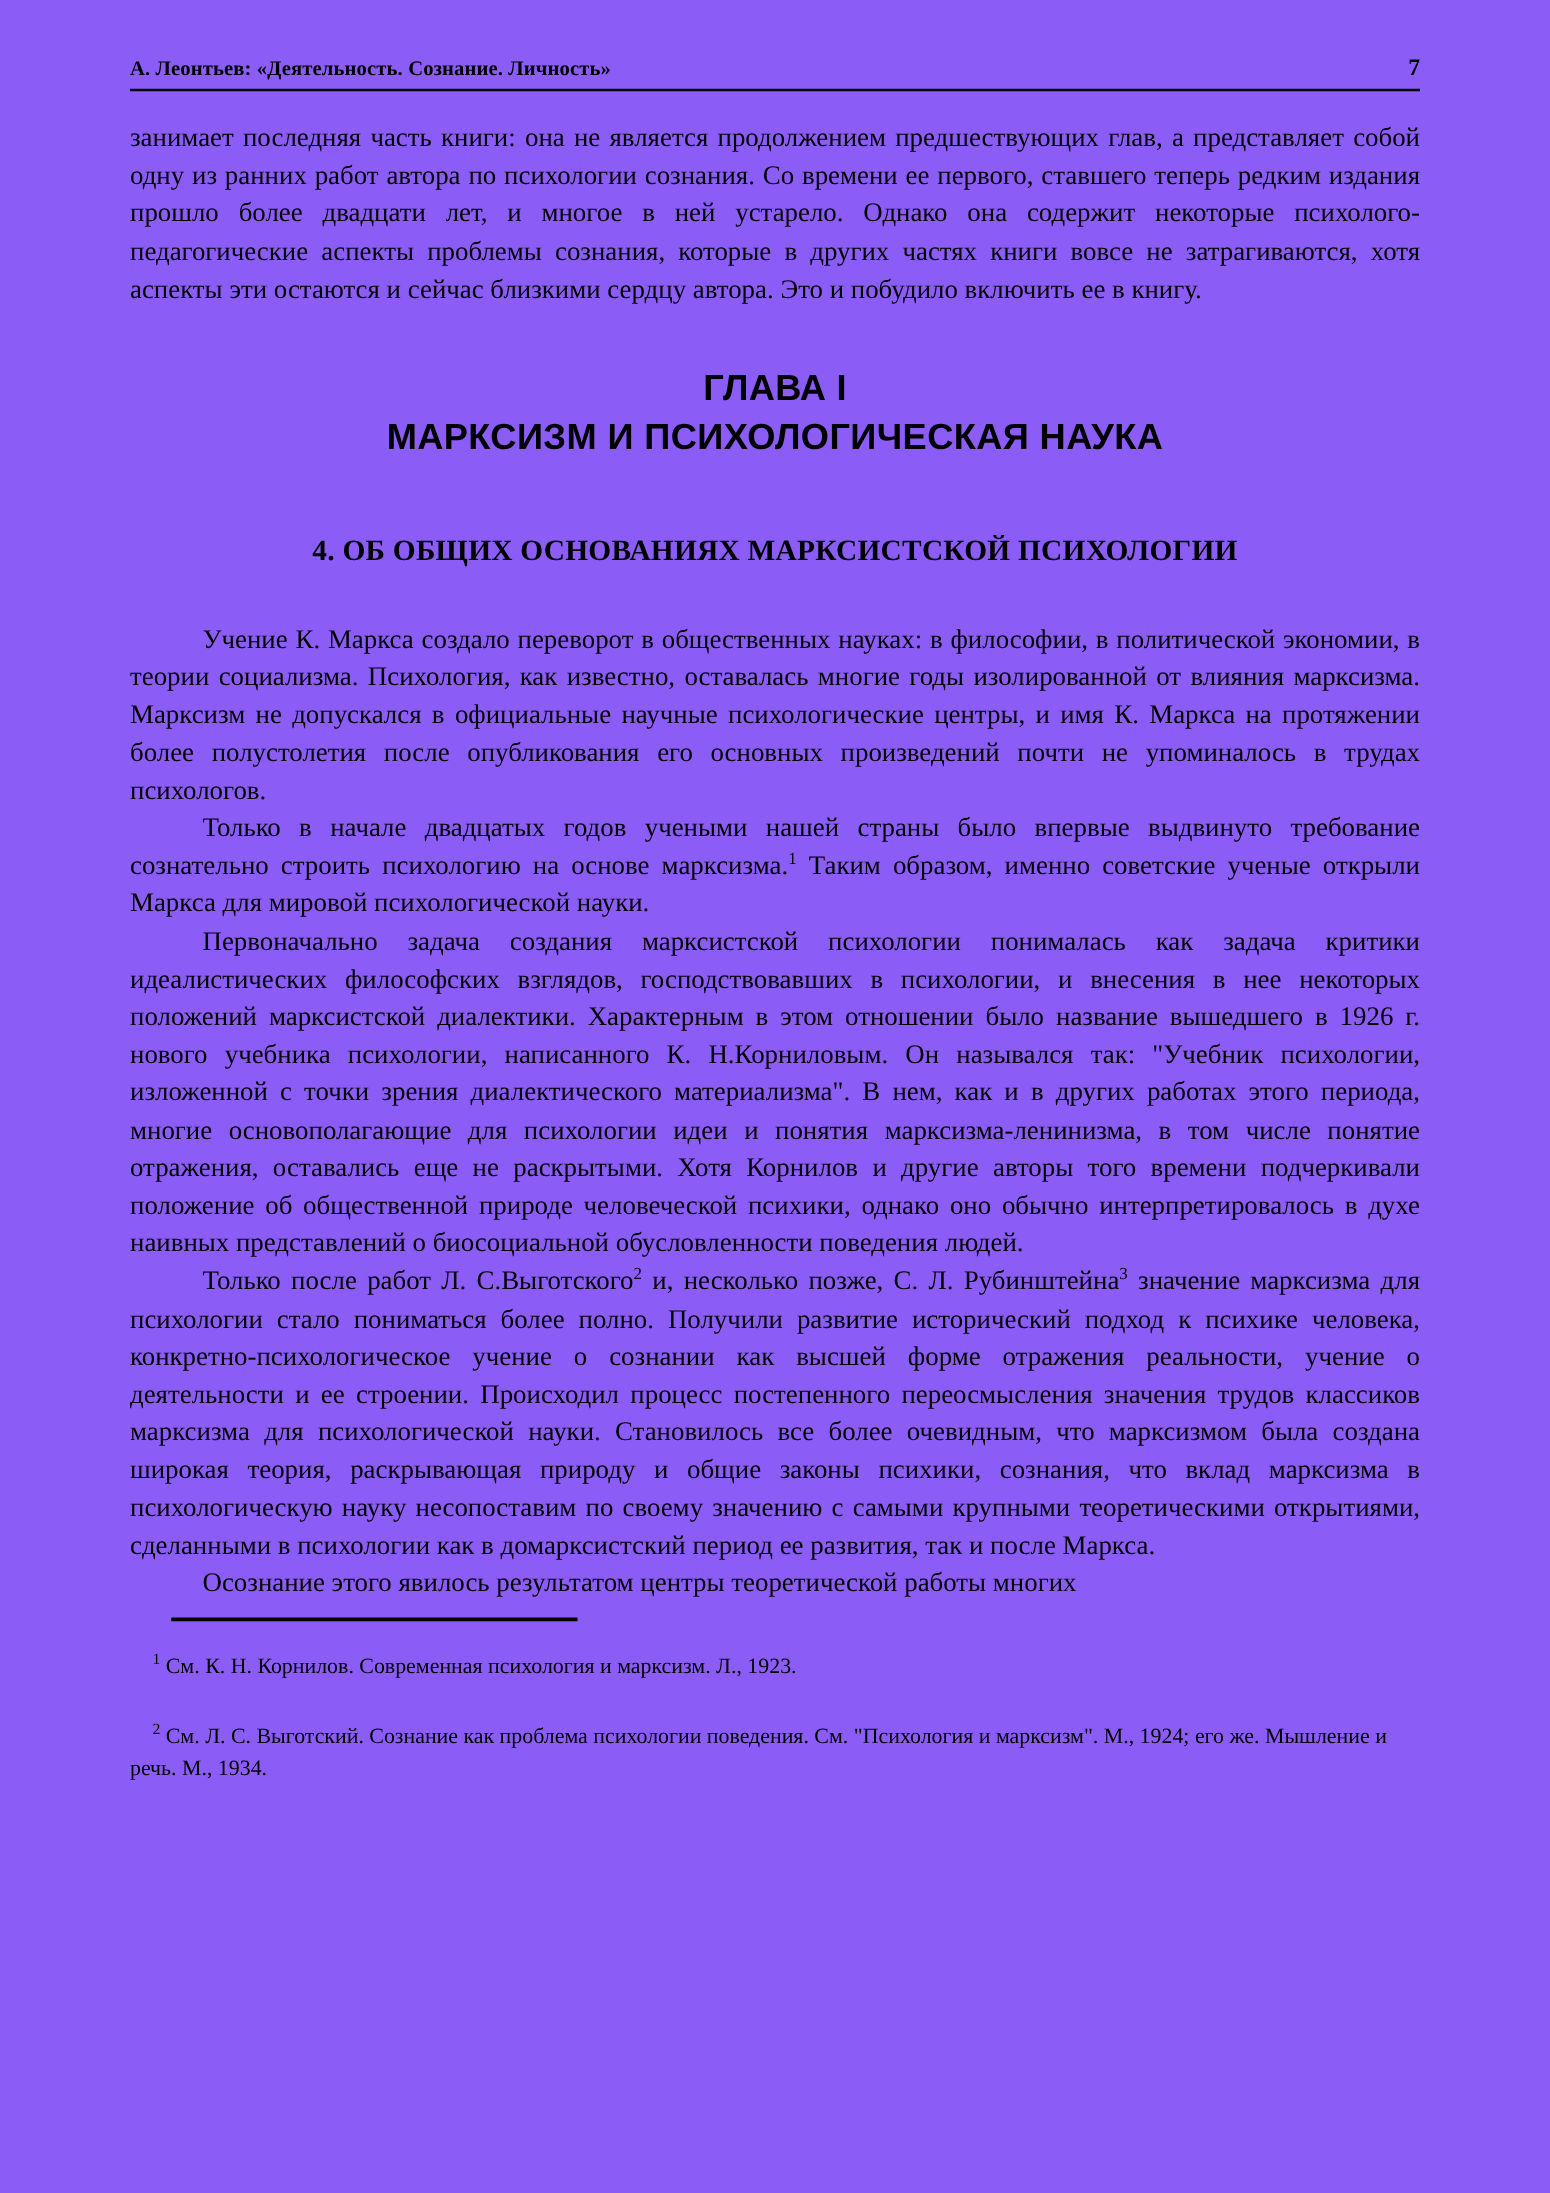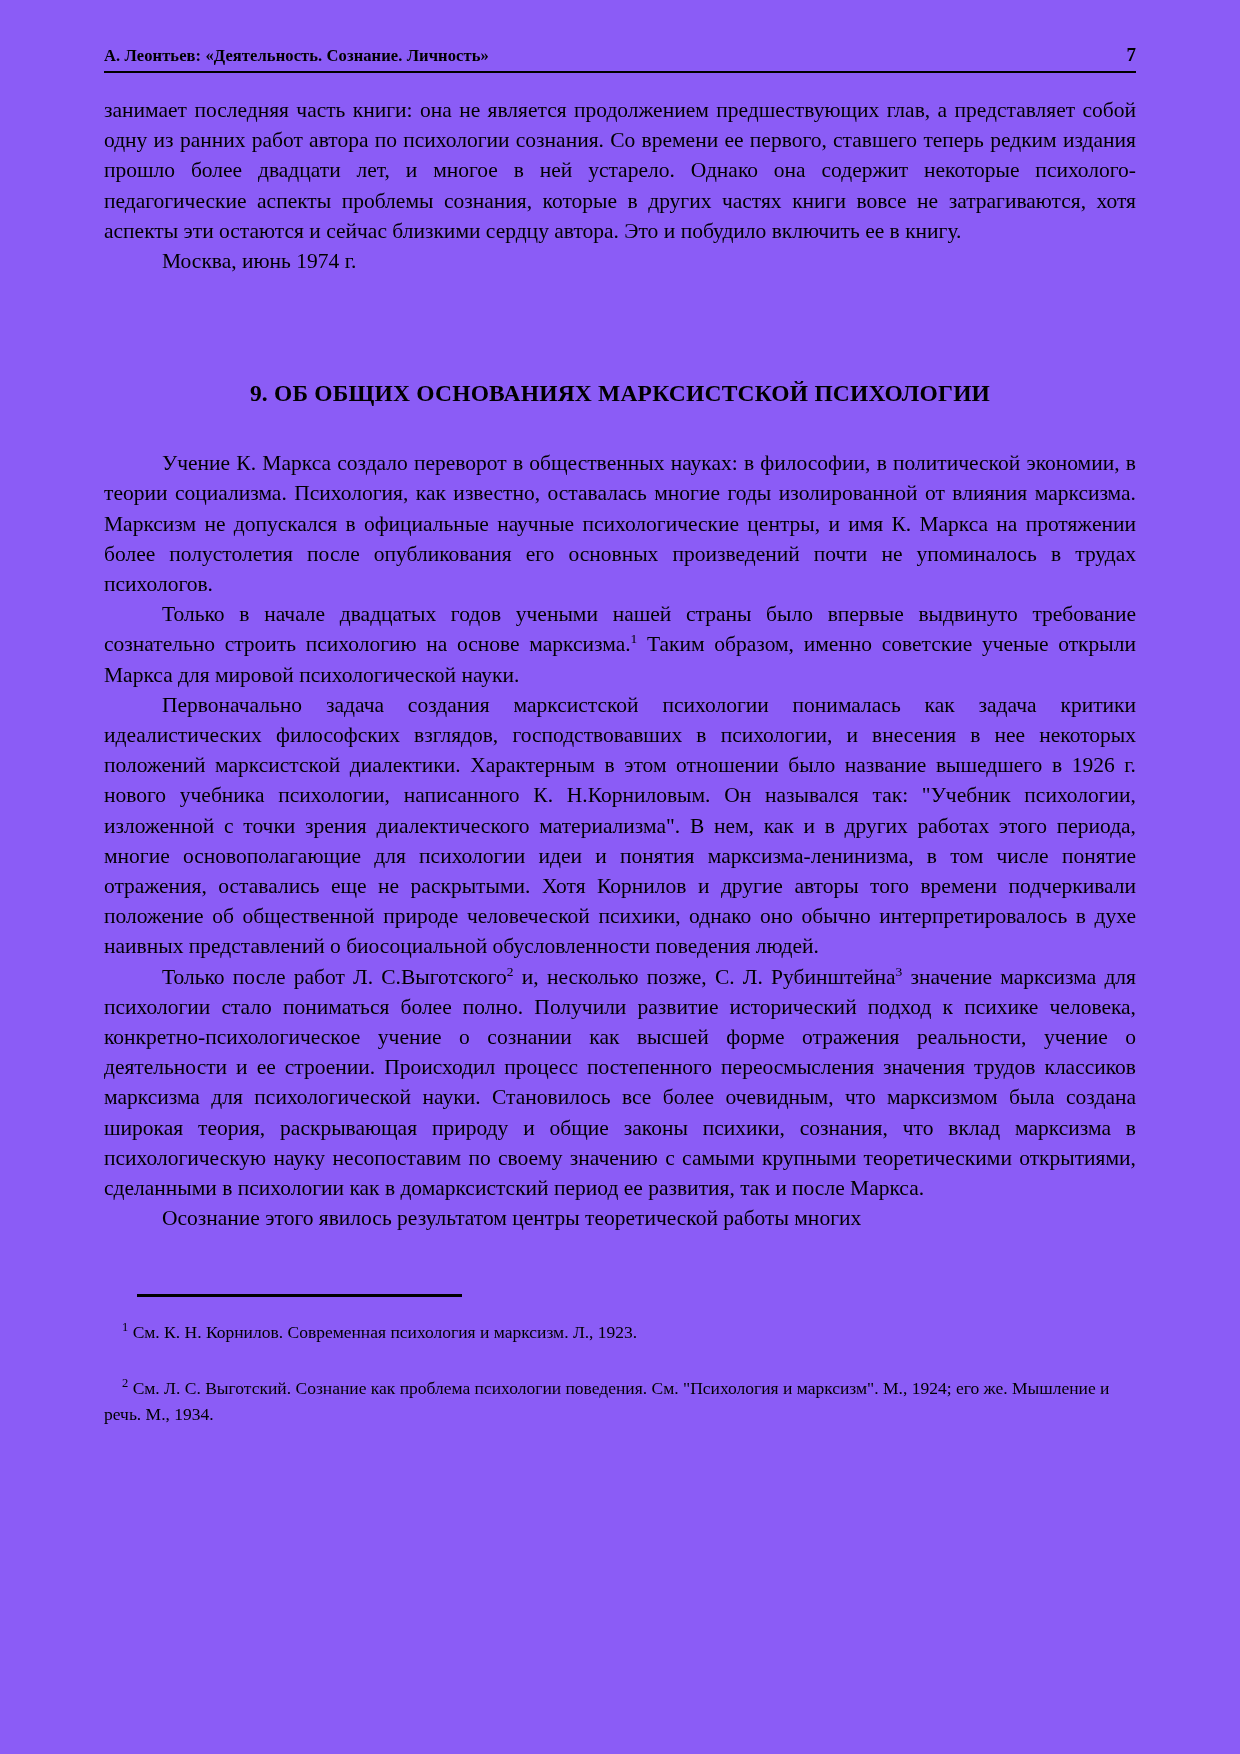--- a/index.html
+++ b/index.html
@@ -143,28 +143,31 @@
 
   <div class="page-header">
     <span class="header-title">А. Леонтьев: «Деятельность. Сознание. Личность»</span>
     <span class="header-pageno">7</span>
   </div>
 
   <div class="content">
 
     <p class="body">занимает последняя часть книги: она не является продолжением предшествующих глав, а представляет собой одну из ранних работ автора по психологии сознания. Со времени ее первого, ставшего теперь редким издания прошло более двадцати лет, и многое в ней устарело. Однако она содержит некоторые психолого-педагогические аспекты проблемы сознания, которые в других частях книги вовсе не затрагиваются, хотя аспекты эти остаются и сейчас близкими сердцу автора. Это и побудило включить ее в книгу.</p>
 
-    <p class="body indent">Москва, июнь 1974 г.</p>
 
     <div class="sp-before-chapter"></div>
 
+    <div class="chapter-heading">
+      <div class="chapter-num">ГЛАВА I</div>
+      <div class="chapter-title">МАРКСИЗМ И ПСИХОЛОГИЧЕСКАЯ НАУКА</div>
+    </div>
 
     <div class="sp-after-chapter"></div>
 
-    <div class="section-heading">9. ОБ ОБЩИХ ОСНОВАНИЯХ МАРКСИСТСКОЙ ПСИХОЛОГИИ</div>
+    <div class="section-heading">4. ОБ ОБЩИХ ОСНОВАНИЯХ МАРКСИСТСКОЙ ПСИХОЛОГИИ</div>
 
     <div class="sp-after-section"></div>
 
     <p class="body indent">Учение К. Маркса создало переворот в общественных науках: в философии, в политической экономии, в теории социализма. Психология, как известно, оставалась многие годы изолированной от влияния марксизма. Марксизм не допускался в официальные научные психологические центры, и имя К. Маркса на протяжении более полустолетия после опубликования его основных произведений почти не упоминалось в трудах психологов.</p>
 
     <p class="body indent"><span>Только в начале двадцатых годов учеными нашей страны было впервые выдвинуто требование сознательно строить психологию на основе марксизма.</span><span class="sup">1</span><span> Таким образом, именно советские ученые открыли Маркса для мировой психологической науки.</span></p>
 
     <p class="body indent">Первоначально задача создания марксистской психологии понималась как задача критики идеалистических философских взглядов, господствовавших в психологии, и внесения в нее некоторых положений марксистской диалектики. Характерным в этом отношении было название вышедшего в 1926 г. нового учебника психологии, написанного К. Н.Корниловым. Он назывался так: "Учебник психологии, изложенной с точки зрения диалектического материализма". В нем, как и в других работах этого периода, многие основополагающие для психологии идеи и понятия марксизма-ленинизма, в том числе понятие отражения, оставались еще не раскрытыми. Хотя Корнилов и другие авторы того времени подчеркивали положение об общественной природе человеческой психики, однако оно обычно интерпретировалось в духе наивных представлений о биосоциальной обусловленности поведения людей.</p>
 
     <p class="body indent"><span>Только после работ Л. С.Выготского</span><span class="sup">2</span><span> и, несколько позже, С. Л. Рубинштейна</span><span class="sup">3</span><span> значение марксизма для психологии стало пониматься более полно. Получили развитие исторический подход к психике человека, конкретно-психологическое учение о сознании как высшей форме отражения реальности, учение о деятельности и ее строении. Происходил процесс постепенного переосмысления значения трудов классиков марксизма для психологической науки. Становилось все более очевидным, что марксизмом была создана широкая теория, раскрывающая природу и общие законы психики, сознания, что вклад марксизма в психологическую науку несопоставим по своему значению с самыми крупными теоретическими открытиями, сделанными в психологии как в домарксистский период ее развития, так и после Маркса.</span></p>

